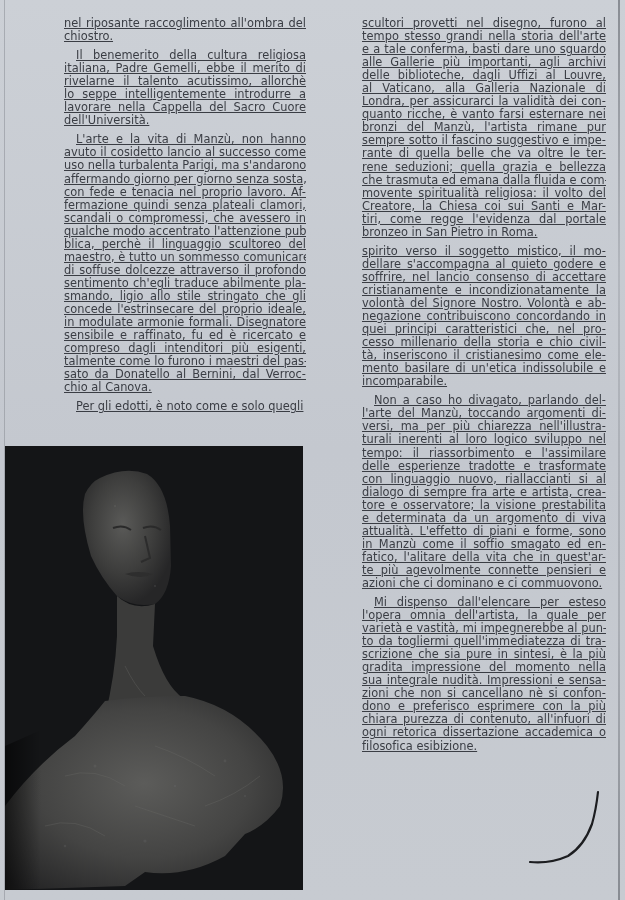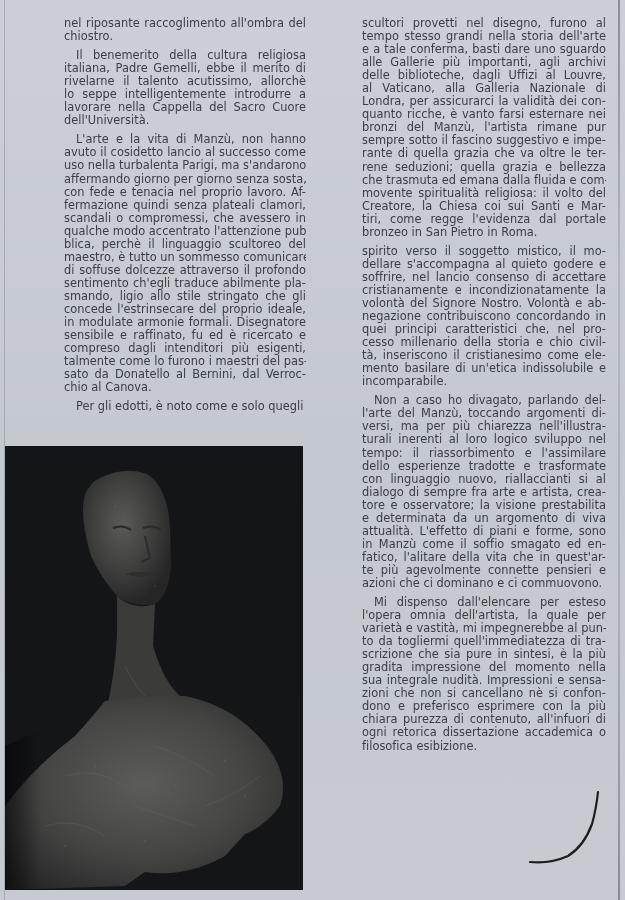--- a/index.html
+++ b/index.html
@@ -28,21 +28,21 @@
       font-size: 11.4px;
       line-height: 13.05px;
       text-align: justify;
       letter-spacing: 0.02px;
     }
     .col-left { left: 64px; top: 17px; width: 242px; }
     .col-right { left: 362px; top: 17px; width: 244px; }
     .line { display: block; white-space: nowrap; text-align-last: justify; overflow: hidden; }
     .line.last { text-align-last: left; }
     .line.indent { padding-left: 12px; }
-    .para { margin-bottom: 6px; }
+    .para { margin-bottom: 6px; text-decoration: underline; }
     .photo {
       position: absolute; left: 5px; top: 446px; width: 298px; height: 444px;
       background: #141517; overflow: hidden;
     }
     .photo svg { display: block; }
     .signature {
       position: absolute; left: 520px; top: 790px;
     }
   </style>
 </head>
@@ -96,21 +96,21 @@
       <span class="line">scultori provetti nel disegno, furono al</span>
       <span class="line">tempo stesso grandi nella storia dell'arte</span>
       <span class="line">e a tale conferma, basti dare uno sguardo</span>
       <span class="line">alle Gallerie più importanti, agli archivi</span>
       <span class="line">delle biblioteche, dagli Uffizi al Louvre,</span>
       <span class="line">al Vaticano, alla Galleria Nazionale di</span>
       <span class="line">Londra, per assicurarci la validità dei con-</span>
       <span class="line">quanto ricche, è vanto farsi esternare nei</span>
       <span class="line">bronzi del Manzù, l'artista rimane pur</span>
       <span class="line">sempre sotto il fascino suggestivo e impe-</span>
-      <span class="line">rante di quella grazia che va oltre le ter-</span>
+      <span class="line">rante di quella belle che va oltre le ter-</span>
       <span class="line">rene seduzioni; quella grazia e bellezza</span>
       <span class="line">che trasmuta ed emana dalla fluida e com-</span>
       <span class="line">movente spiritualità religiosa: il volto del</span>
       <span class="line">Creatore, la Chiesa coi sui Santi e Mar-</span>
       <span class="line">tiri, come regge l'evidenza dal portale</span>
       <span class="line last">bronzeo in San Pietro in Roma.</span>
     </div>
     <div class="para">
       <span class="line">spirito verso il soggetto mistico, il mo-</span>
       <span class="line">dellare s'accompagna al quieto godere e</span>
@@ -123,21 +123,21 @@
       <span class="line">tà, inseriscono il cristianesimo come ele-</span>
       <span class="line">mento basilare di un'etica indissolubile e</span>
       <span class="line last">incomparabile.</span>
     </div>
     <div class="para">
       <span class="line indent">Non a caso ho divagato, parlando del-</span>
       <span class="line">l'arte del Manzù, toccando argomenti di-</span>
       <span class="line">versi, ma per più chiarezza nell'illustra-</span>
       <span class="line">turali inerenti al loro logico sviluppo nel</span>
       <span class="line">tempo: il riassorbimento e l'assimilare</span>
-      <span class="line">dello esperienze tradotte e trasformate</span>
+      <span class="line">delle esperienze tradotte e trasformate</span>
       <span class="line">con linguaggio nuovo, riallaccianti si al</span>
       <span class="line">dialogo di sempre fra arte e artista, crea-</span>
       <span class="line">tore e osservatore; la visione prestabilita</span>
       <span class="line">e determinata da un argomento di viva</span>
       <span class="line">attualità. L'effetto di piani e forme, sono</span>
       <span class="line">in Manzù come il soffio smagato ed en-</span>
       <span class="line">fatico, l'alitare della vita che in quest'ar-</span>
       <span class="line">te più agevolmente connette pensieri e</span>
       <span class="line last">azioni che ci dominano e ci commuovono.</span>
     </div>

